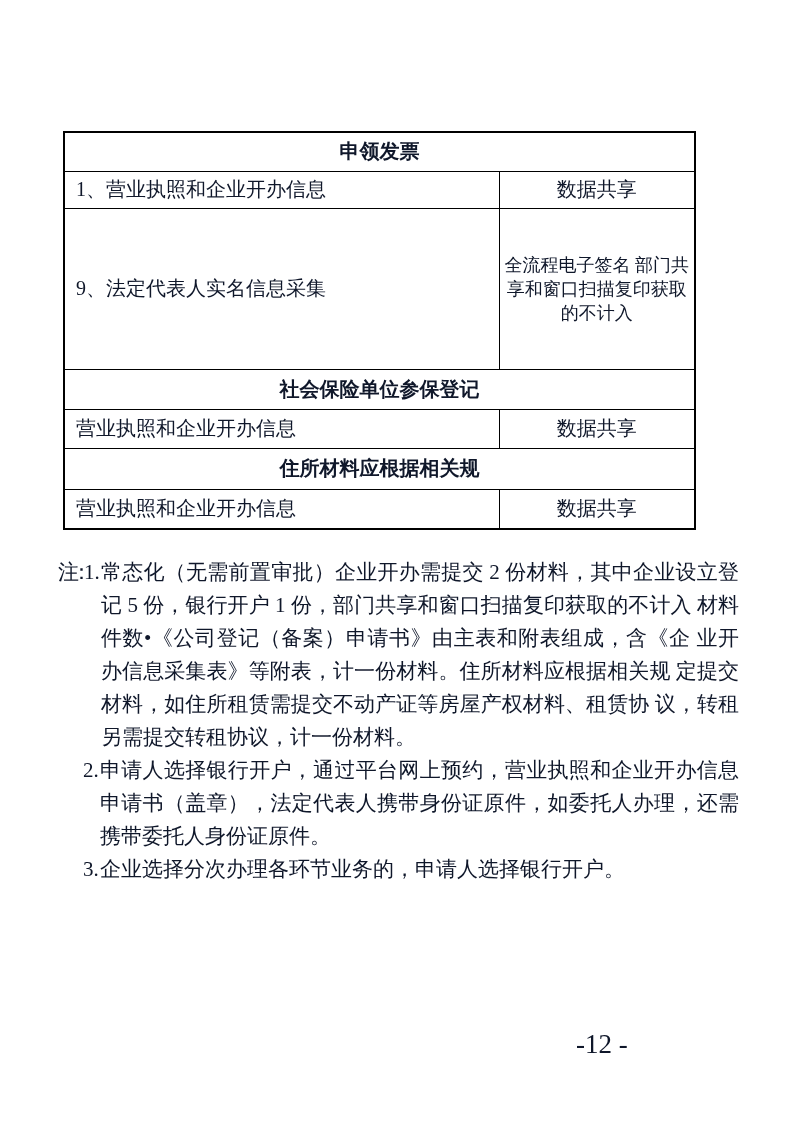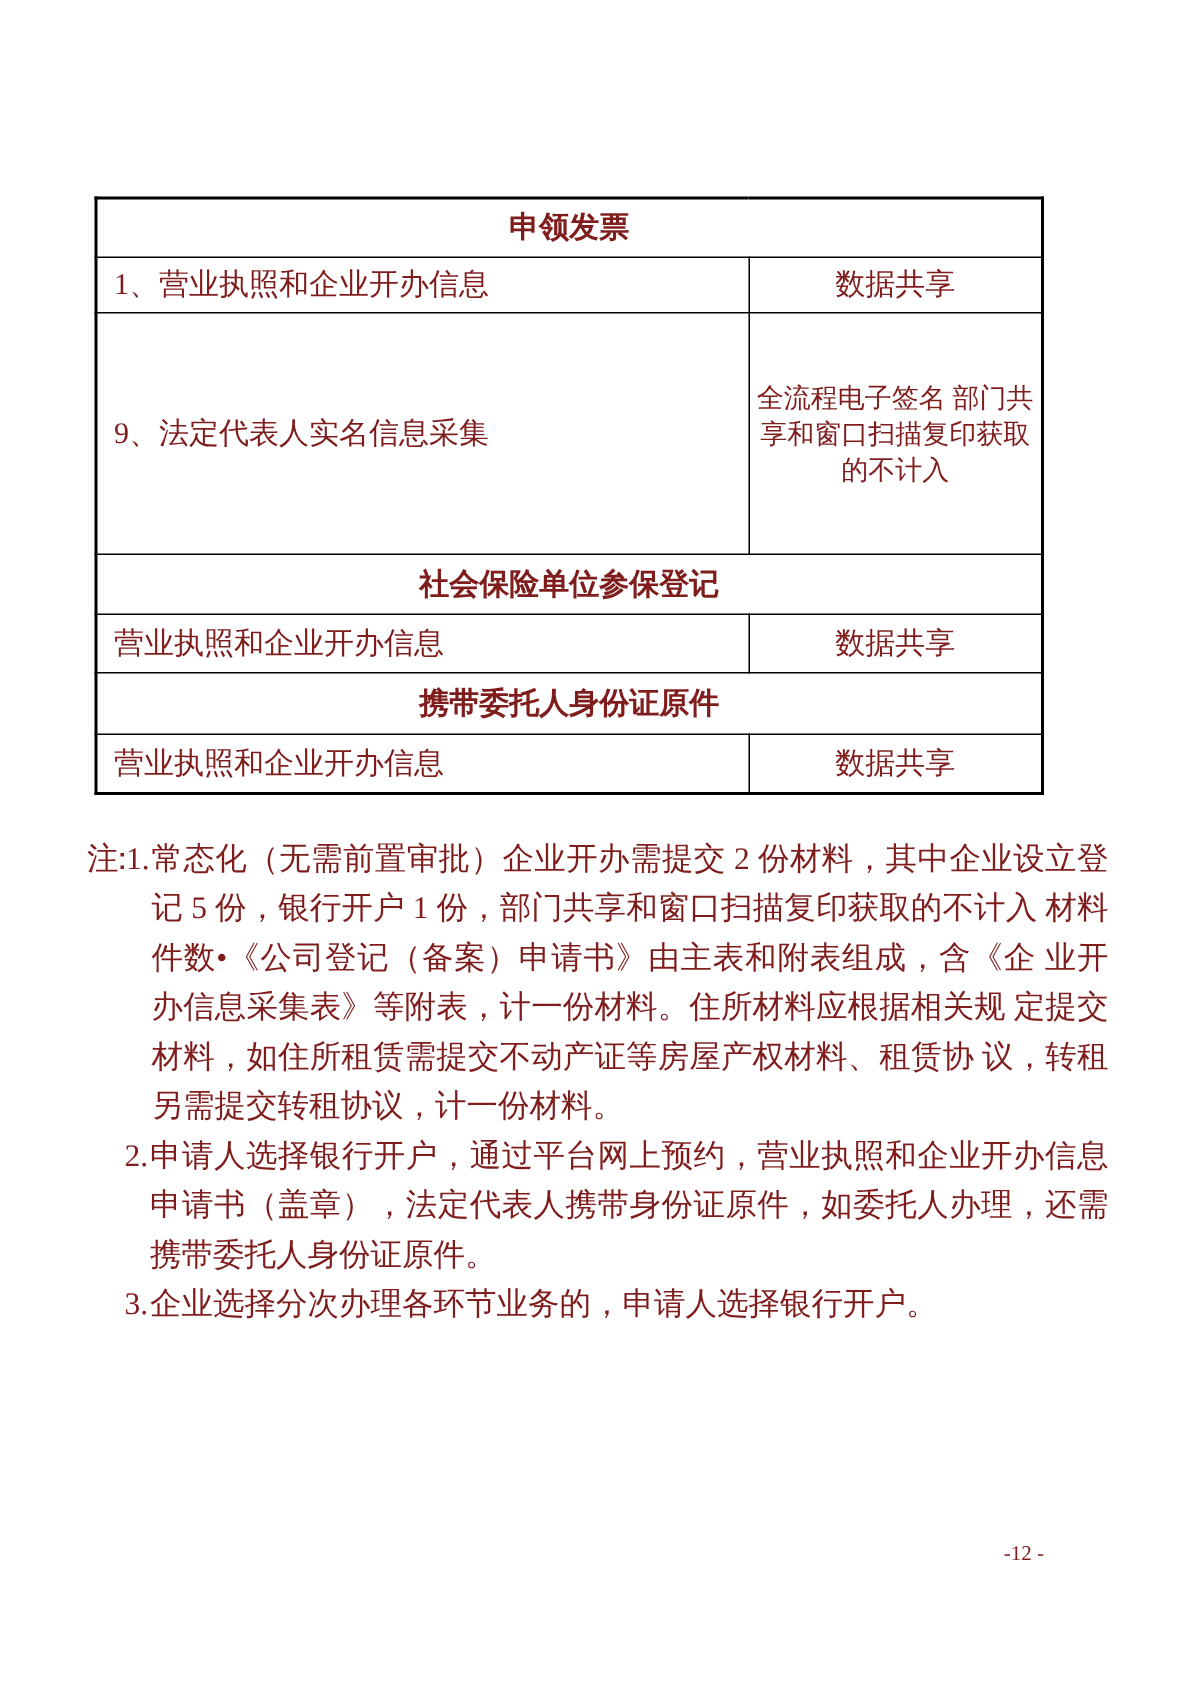--- a/index.html
+++ b/index.html
@@ -1,21 +1,21 @@
 <!DOCTYPE html>
 <html><head>
 <meta charset="utf-8">
 <style>
   * { margin:0; padding:0; box-sizing:border-box; }
   html, body { background:#ffffff; }
   .page {
     position:relative;
     width:793px; height:1122px;
     background:#ffffff;
-    color:#7f1d1d;
+    color:#0f172a;
     font-family:"Liberation Serif","DejaVu Serif",serif;
     overflow:hidden;
   }
 
   
   .doc-table {
     position:absolute; left:63px; top:131px;
     width:631px;
     border-collapse:collapse;
     table-layout:fixed;
@@ -47,21 +47,21 @@
     font-size:21px; line-height:33px;
   }
   .note-row { display:flex; align-items:flex-start; }
   .note-label { flex:0 0 25px; white-space:nowrap; letter-spacing:-8px; }
   .note-num   { flex:0 0 17px; }
   .note-text  { flex:1 1 auto; text-align:justify; }
 
   
   .page-number {
     position:absolute; left:576px; top:1029px; width:120px;
-    text-align:right; font-size:14px;
+    text-align:left; font-size:27px;
   }
 </style>
 </head>
 <body>
 
 <div class="page">
 
   <table class="doc-table">
     <colgroup>
         <col class="col-item">
@@ -80,21 +80,21 @@
         <td class="value small">全流程电子签名 部门共享和窗口扫描复印获取的不计入</td>
       </tr>
       <tr class="r-head2">
         <td colspan="2" class="section">社会保险单位参保登记</td>
       </tr>
       <tr class="r-row3">
         <td class="item">营业执照和企业开办信息</td>
         <td class="value">数据共享</td>
       </tr>
       <tr class="r-head3">
-        <td colspan="2" class="section">携带委托人身份证原件</td>
+        <td colspan="2" class="section">住所材料应根据相关规</td>
       </tr>
       <tr class="r-row4">
         <td class="item">营业执照和企业开办信息</td>
         <td class="value">数据共享</td>
       </tr>
     </tbody>
   </table>
 
   <div class="notes">
     <div class="note-row">

